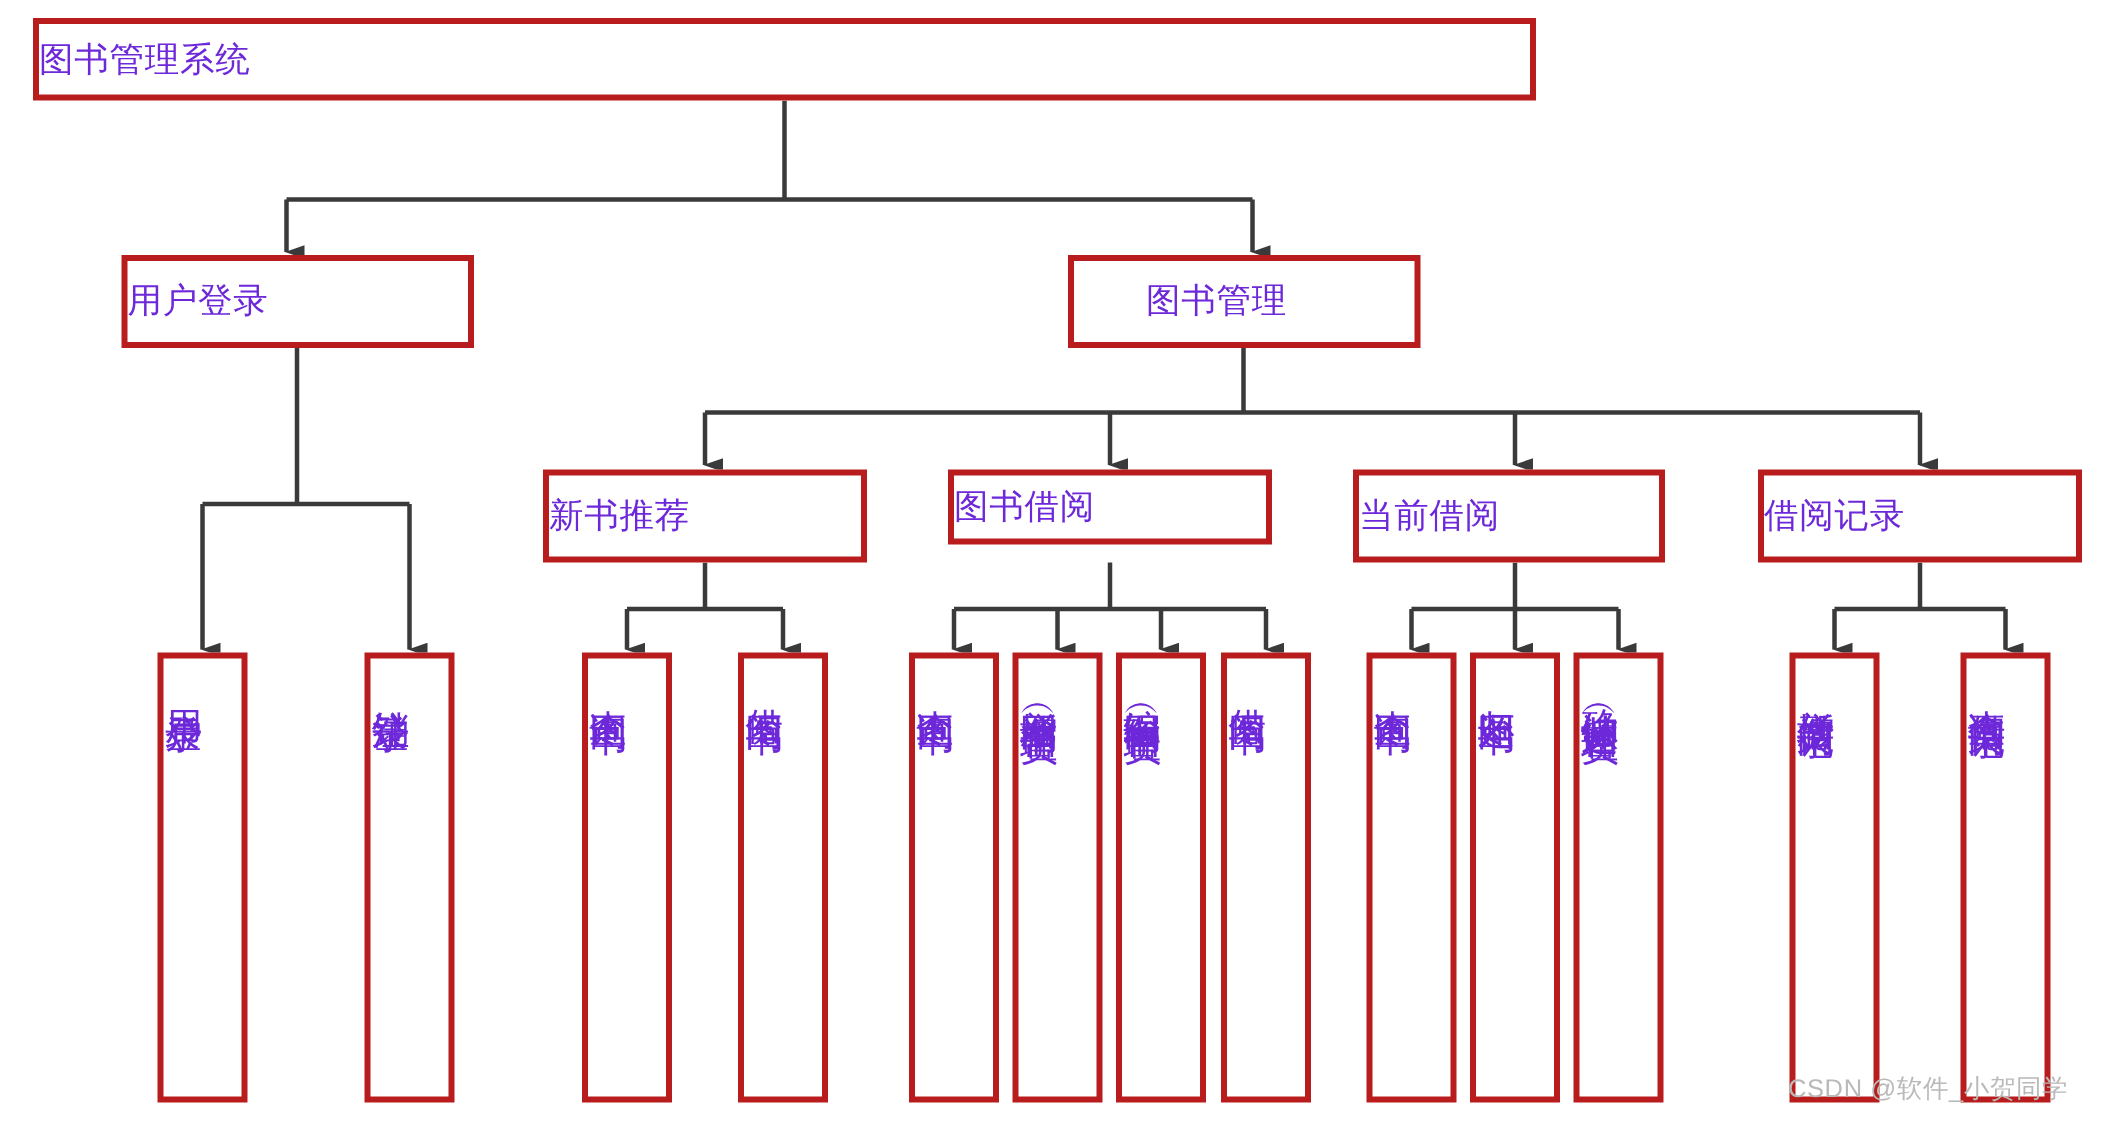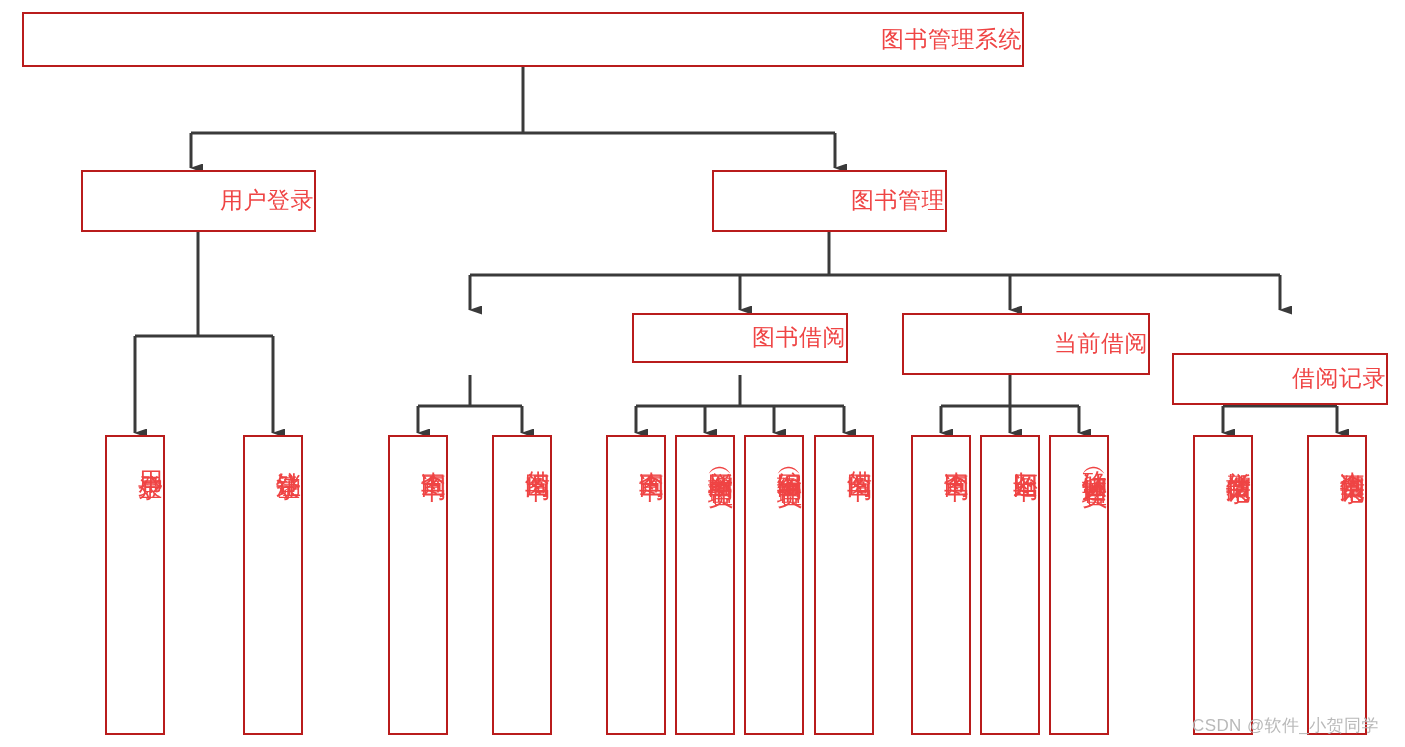--- a/index.html
+++ b/index.html
@@ -24,25 +24,25 @@
     left: 0;
     top: 0;
     width: 1405px;
     height: 747px;
     pointer-events: none;
   }
   .node {
     position: absolute;
     box-sizing: border-box;
     background: #ffffff;
-    border: 2px solid #b91c1c;
+    border: 4px solid #b91c1c;
     display: flex;
     align-items: center;
-    justify-content: flex-end;
-    color: #ef4444;
+    justify-content: flex-start;
+    color: #6d28d9;
   }
   .node .node-label {
     display: block;
     line-height: 1.18;
     white-space: nowrap;
     letter-spacing: 0.5px;
   }
   .node.horizontal .node-label {
     font-size: 23px;
   }
@@ -127,27 +127,30 @@
     <span class="node-label">图书管理系统</span>
   </div>
 
   <div class="node horizontal" style="left:81px; top:170px; width:235px; height:62px;">
     <span class="node-label">用户登录</span>
   </div>
   <div class="node horizontal" style="left:712px; top:170px; width:235px; height:62px;padding-left:48px;">
     <span class="node-label">图书管理</span>
   </div>
 
+  <div class="node horizontal" style="left:362px; top:313px; width:216px; height:62px;">
+    <span class="node-label">新书推荐</span>
+  </div>
   <div class="node horizontal" style="left:632px; top:313px; width:216px; height:50px;">
     <span class="node-label">图书借阅</span>
   </div>
-  <div class="node horizontal" style="left:902px; top:313px; width:248px; height:62px;">
+  <div class="node horizontal" style="left:902px; top:313px; width:208px; height:62px;">
     <span class="node-label">当前借阅</span>
   </div>
-  <div class="node horizontal" style="left:1172px; top:313px; width:216px; height:52px;margin-top:40px;">
+  <div class="node horizontal" style="left:1172px; top:313px; width:216px; height:62px;">
     <span class="node-label">借阅记录</span>
   </div>
 
   <div class="node vertical" style="left:105px; top:435px; width:60px; height:300px;">
     <span class="node-label">用户登录</span>
   </div>
   <div class="node vertical" style="left:243px; top:435px; width:60px; height:300px;">
     <span class="node-label">注销登录</span>
   </div>
 

